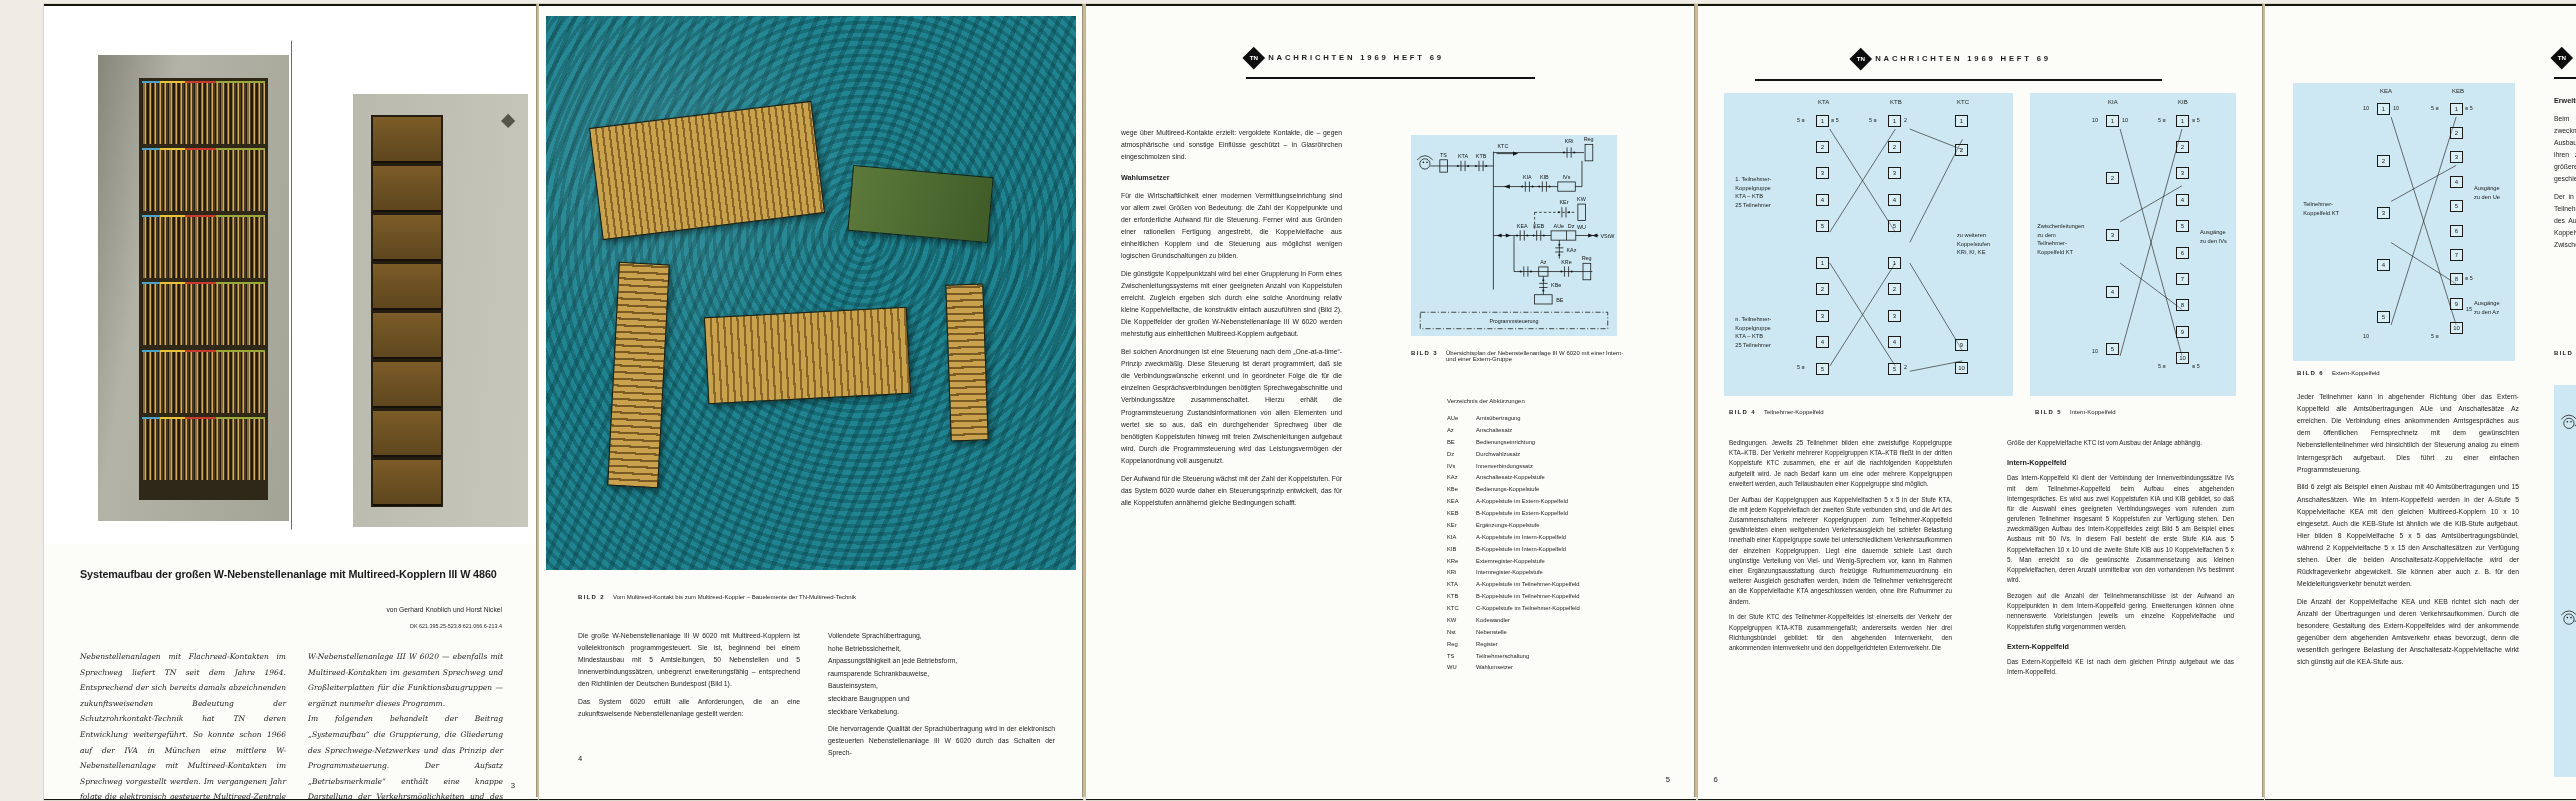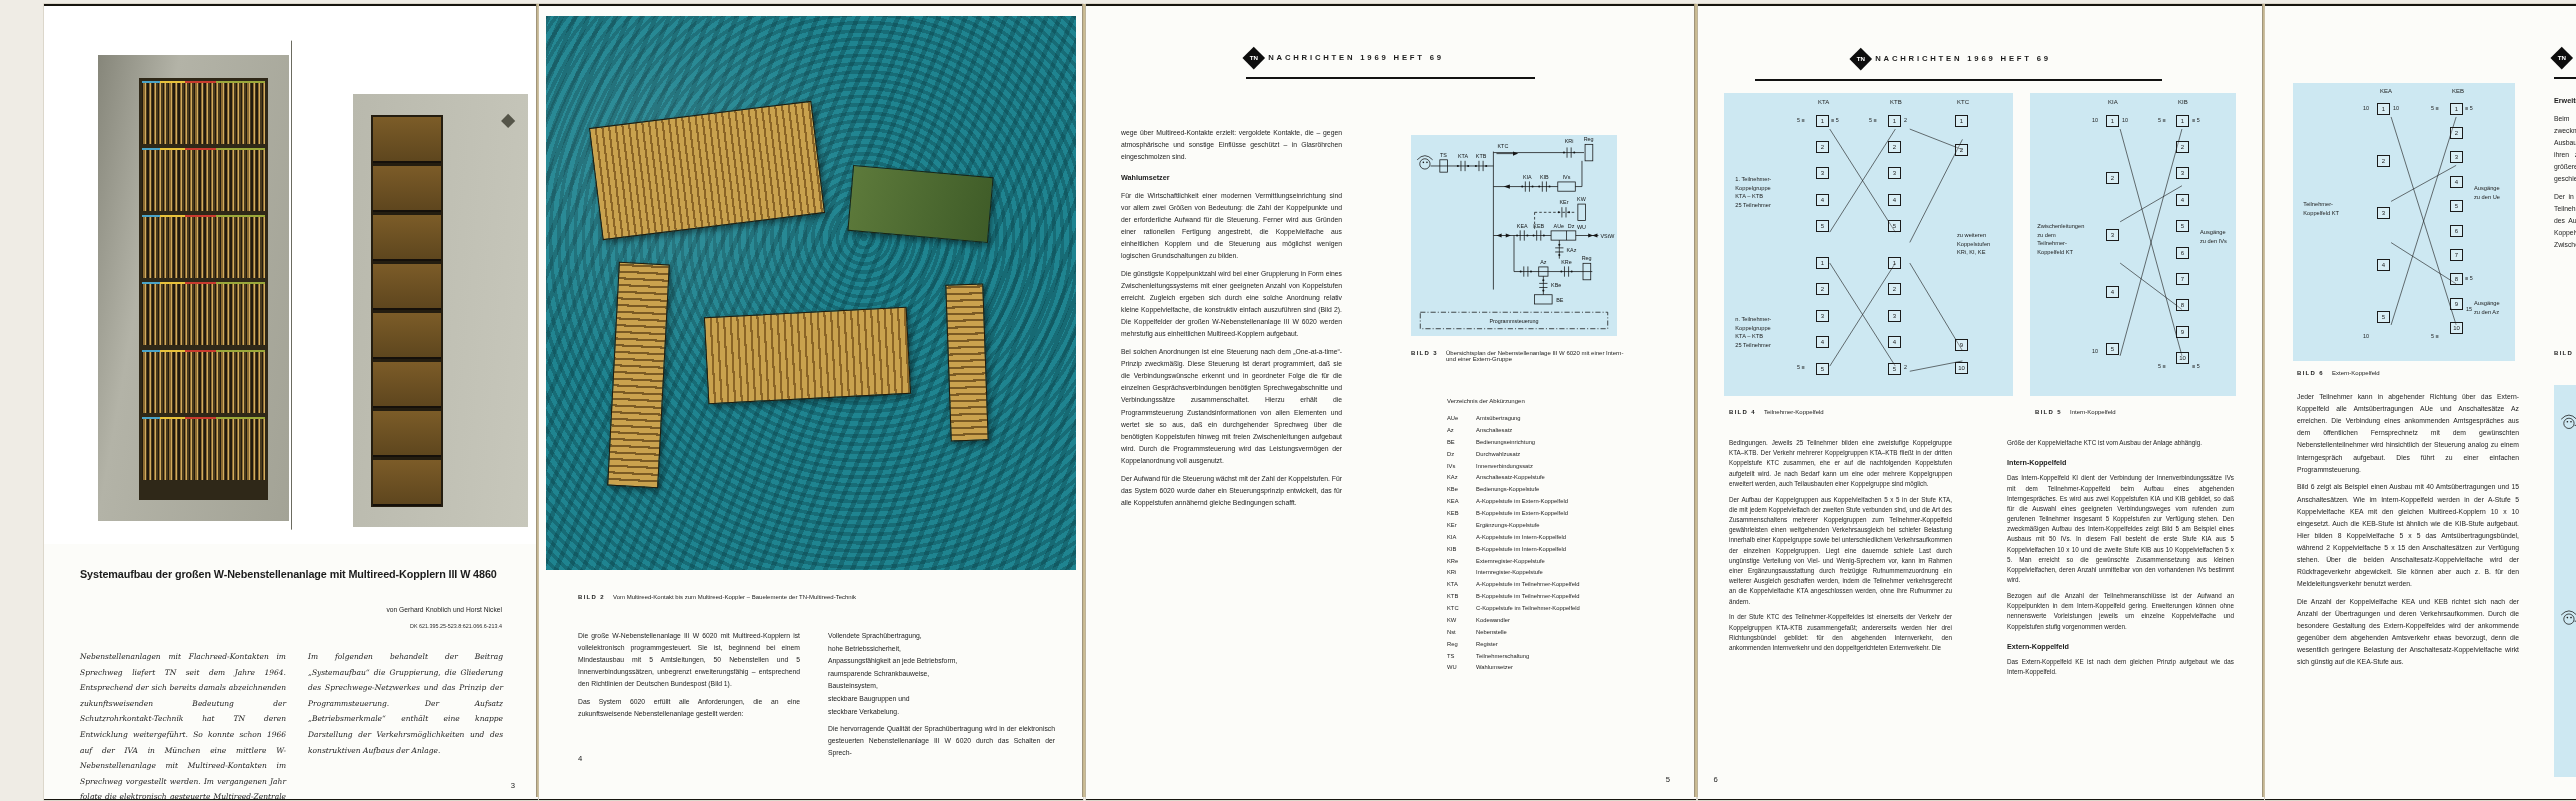--- a/index.html
+++ b/index.html
@@ -92,20 +92,21 @@
         <div class="rb"></div>
         <div class="rb"></div>
       </div>
     </div>
   </div>
   <h1 class="title" style="left:36px;top:555px">Systemaufbau der großen W-Nebenstellenanlage mit Multireed-Kopplern III W 4860</h1>
   <div class="byline" style="left:216px;top:600px;width:242px">von Gerhard Knoblich und Horst Nickel</div>
   <div class="dk" style="left:216px;top:617px;width:242px">DK 621.395.25-523.8:621.066.6-213.4</div>
   <div class="abs" style="left:36px;top:643px;width:206px">Nebenstellenanlagen mit Flachreed-Kontakten im Sprechweg liefert TN seit dem Jahre 1964. Entsprechend der sich bereits damals abzeichnenden zukunftsweisenden Bedeutung der Schutzrohrkontakt-Technik hat TN deren Entwicklung weitergeführt. So konnte schon 1966 auf der IVA in München eine mittlere W-Nebenstellenanlage mit Multireed-Kontakten im Sprechweg vorgestellt werden. Im vergangenen Jahr folgte die elektronisch gesteuerte Multireed-Zentrale der Baustufe II G. Die unbegrenzt erweiterungsfähige</div>
   <div class="abs" style="left:264px;top:643px;width:195px">
+    <p>W-Nebenstellenanlage III W 6020 — ebenfalls mit Multireed-Kontakten im gesamten Sprechweg und Großleiterplatten für die Funktionsbaugruppen — ergänzt nunmehr dieses Programm.</p>
     <p>Im folgenden behandelt der Beitrag „Systemaufbau“ die Gruppierung, die Gliederung des Sprechwege-Netzwerkes und das Prinzip der Programmsteuerung. Der Aufsatz „Betriebsmerkmale“ enthält eine knappe Darstellung der Verkehrsmöglichkeiten und des konstruktiven Aufbaus der Anlage.</p>
   </div>
   <div class="pnum" style="right:23px;bottom:9.3px">3</div>
 </div>
 <div class="spine" style="left:536px"></div>
 
 <div class="page" style="left:539px;width:544px">
   <div class="tealphoto">
     <div class="mod gold" style="left:49px;top:98px;width:222px;height:111px;transform:rotate(-7deg)"></div>
     <div class="mod goldv" style="left:67px;top:247px;width:49px;height:222px;transform:rotate(3deg)"></div>

